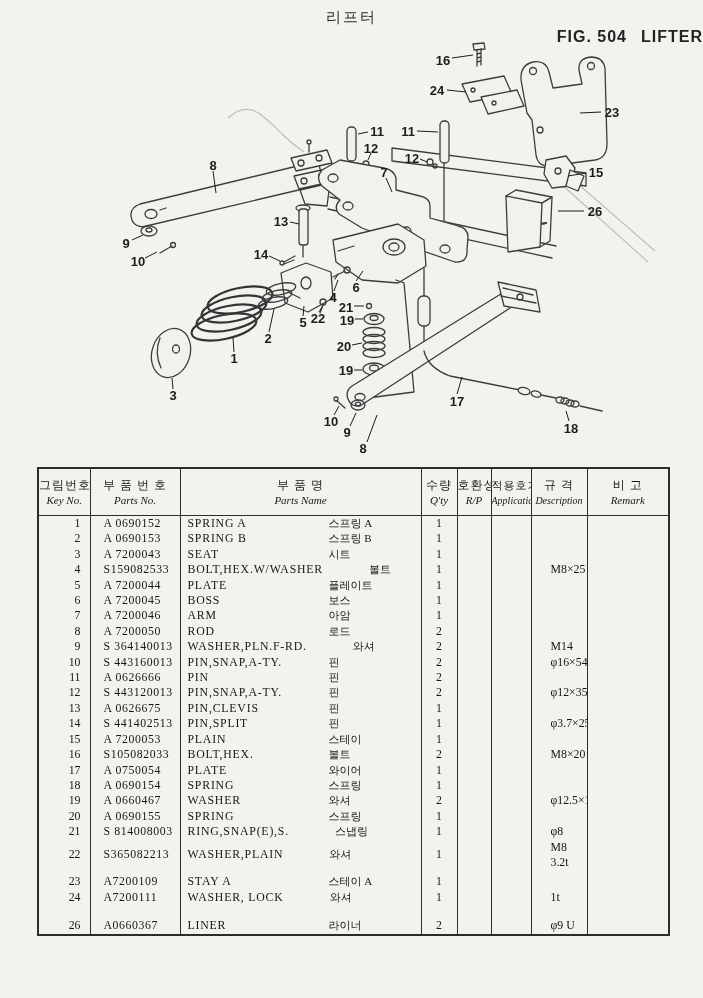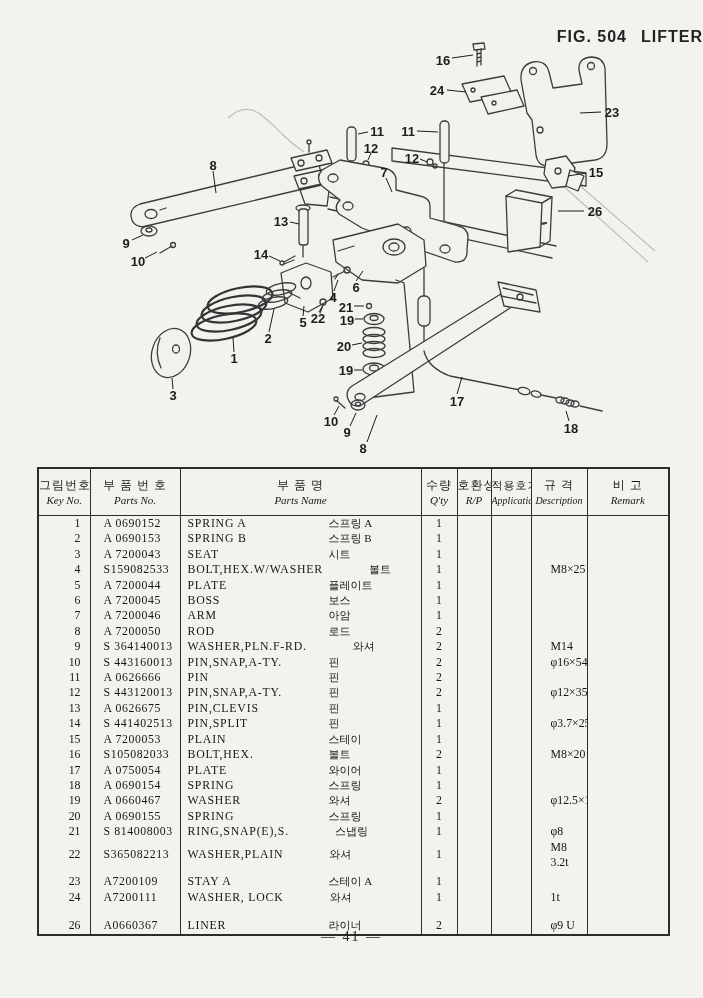--- a/index.html
+++ b/index.html
@@ -49,20 +49,21 @@
   tr.spacer td:first-child{border-left:none;}
   
   .page-number{position:absolute;top:929px;left:0;width:100%;text-align:center;
     font-family:"Liberation Serif",serif;font-size:14px;letter-spacing:2px;color:#222;}
 </style>
 </head>
 <body>
 
 <div class="page">
 
+  <div class="title-ko">리프터</div>
   <div class="title-en">
     <span class="fig">FIG. 504</span><span>LIFTER</span>
   </div>
 
   <div class="diagram">
 
     <svg class="art" width="703" height="435" viewBox="0 30 703 435">
 
       <path class="faint" d="M228 118 Q244 103 260 114 Q272 123 282 134 Q292 144 304 152"></path>
       <path class="faint" d="M560 183 L648 262 M570 177 L655 251"></path>
@@ -770,14 +771,13 @@
           </td>
           <td class="c-qty">2</td>
           <td class="c-rp"></td>
           <td class="c-app"></td>
           <td class="c-desc">φ9 U</td>
           <td class="c-rem"></td>
         </tr>
       </tbody>
   </table>
 
-  <div class="page-number">— 41 —</div>
 </div>
 
 </body></html>

